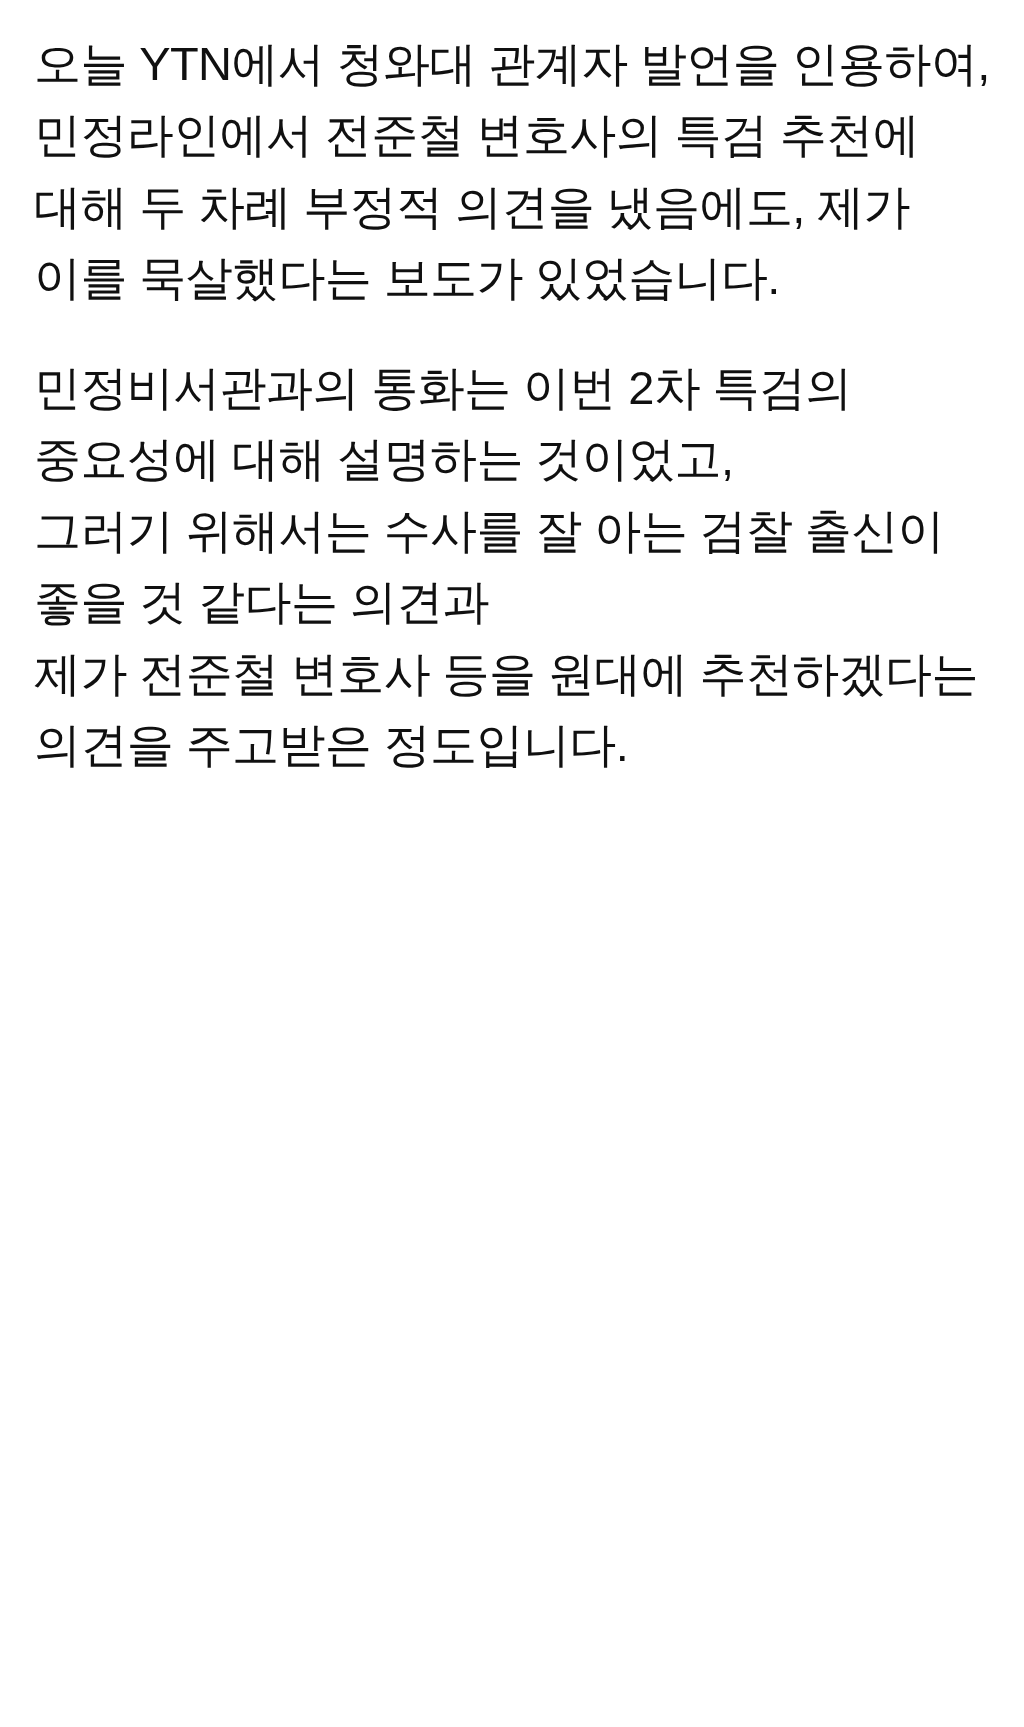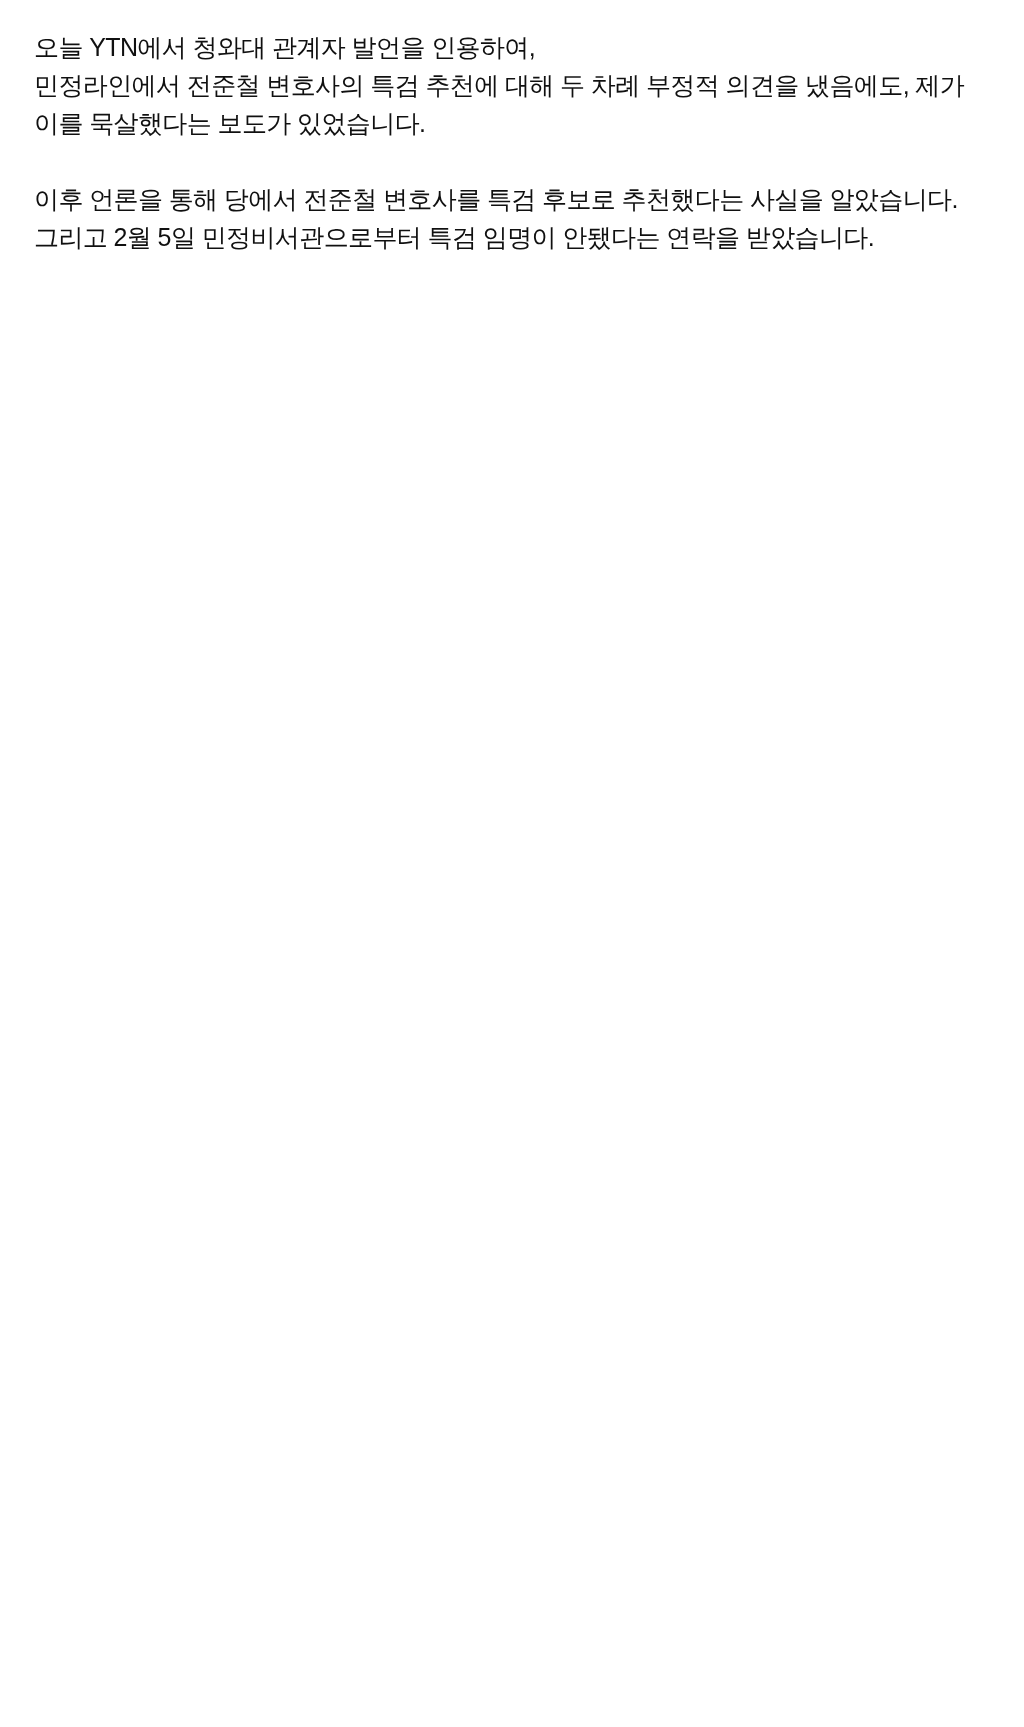--- a/index.html
+++ b/index.html
@@ -14,37 +14,38 @@
   }
   .page {
     width: 1024px;
     min-height: 1727px;
     box-sizing: border-box;
     padding: 28px 34px 20px 34px;
     background: #ffffff;
   }
   .statement {
     color: #101010;
-    font-size: 25px;
+    font-size: 47px;
     line-height: 1.52;
     letter-spacing: -0.6px;
     font-weight: 400;
     word-break: keep-all;
   }
   .para {
     margin: 0 0 38px 0;
     white-space: pre-line;
   }
   .para:last-child {
     margin-bottom: 0;
   }
 </style>
 </head>
 <body>
 
 <div class="page">
   <div class="statement">
     <p class="para">오늘 YTN에서 청와대 관계자 발언을 인용하여,
 민정라인에서 전준철 변호사의 특검 추천에 대해 두 차례 부정적 의견을 냈음에도, 제가 이를 묵살했다는 보도가 있었습니다.</p>
-    <p class="para">이후 언론을 통해 당에서 전준철 변호사를 특검 후보로 추천했다는 사실을 알았습니다.
-그리고 2월 5일 민정비서관으로부터 특검 임명이 안됐다는 연락을 받았습니다.</p>
+    <p class="para">민정비서관과의 통화는 이번 2차 특검의 중요성에 대해 설명하는 것이었고,
+그러기 위해서는 수사를 잘 아는 검찰 출신이 좋을 것 같다는 의견과
+제가 전준철 변호사 등을 원대에 추천하겠다는 의견을 주고받은 정도입니다.</p>
   </div>
 </div>
 
 </body></html>

